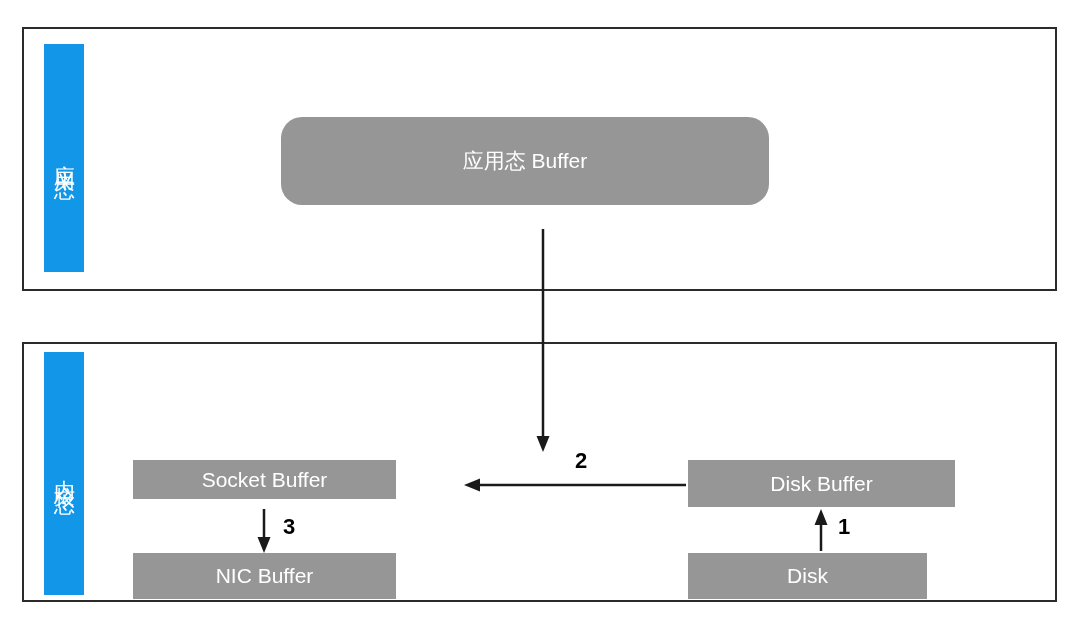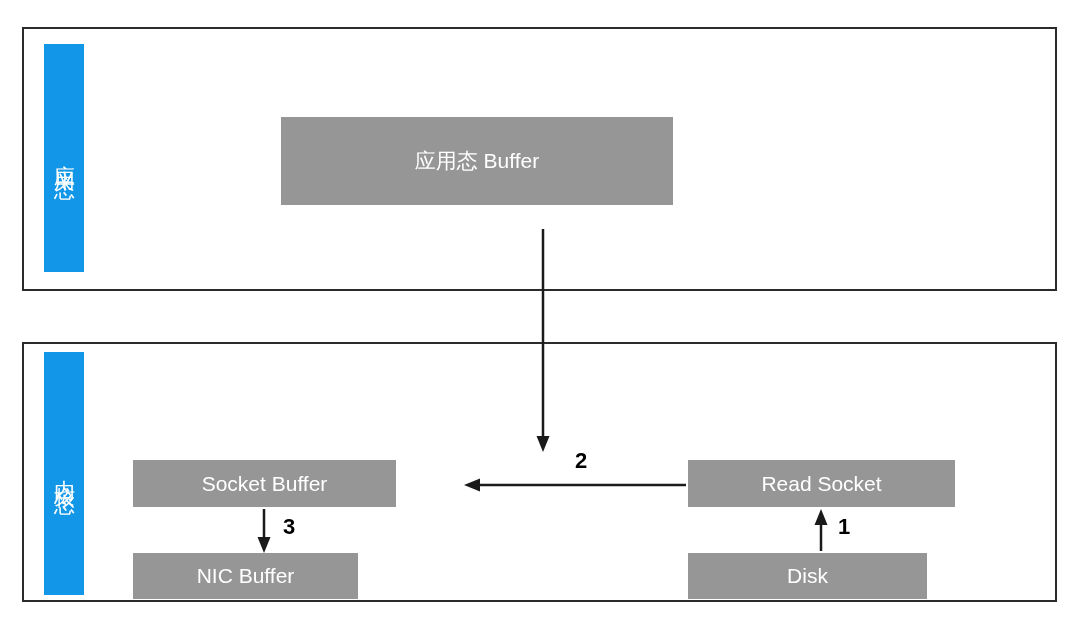--- a/index.html
+++ b/index.html
@@ -51,23 +51,23 @@
     position: absolute;
     background: #969696;
     color: #ffffff;
     display: flex;
     align-items: center;
     justify-content: center;
     font-size: 21px;
     box-sizing: border-box;
     font-family: "Liberation Sans", "DejaVu Sans", sans-serif;
   }
-  #box-app-buffer    { left: 281px; top: 117px; width: 392px; height: 88px; }
-  #box-socket-buffer { left: 133px; top: 460px; width: 263px; height: 47px; }
-  #box-nic-buffer    { left: 133px; top: 553px; width: 225px; height: 46px; }
+  #box-app-buffer    { left: 281px; top: 117px; width: 488px; height: 88px; border-radius: 21px; }
+  #box-socket-buffer { left: 133px; top: 460px; width: 263px; height: 39px; }
+  #box-nic-buffer    { left: 133px; top: 553px; width: 263px; height: 46px; }
   #box-read-buffer   { left: 688px; top: 460px; width: 267px; height: 47px; }
   #box-disk          { left: 688px; top: 553px; width: 239px; height: 46px; }
 
   
   .arrow-svg {
     position: absolute;
     overflow: visible;
   }
   .arrow-line {
     stroke: #1a1a1a;
@@ -106,21 +106,21 @@
   <div class="box" id="box-app-buffer">应用态 Buffer</div>
 
   <div class="panel" id="panel-kernel"></div>
 
   <div class="state-label" id="label-kernel">内核态</div>
 
   <div class="box" id="box-socket-buffer">Socket Buffer</div>
 
   <div class="box" id="box-nic-buffer">NIC Buffer</div>
 
-  <div class="box" id="box-read-buffer">Read Socket</div>
+  <div class="box" id="box-read-buffer">Disk Buffer</div>
 
   <div class="box" id="box-disk">Disk</div>
 
   <svg class="arrow-svg" id="arrow-app-to-kernel" viewBox="0 0 1080 621">
     <path class="arrow-line" d="M 543 229 L 543 441" stroke-width="2.5"></path>
     <path class="arrow-head" d="M 543 452 L 536.5 436 L 549.5 436 Z"></path>
   </svg>
 
   <svg class="arrow-svg" id="arrow-read-to-socket" viewBox="0 0 1080 621">
     <path class="arrow-line" d="M 686 485 L 476 485" stroke-width="2.5"></path>

